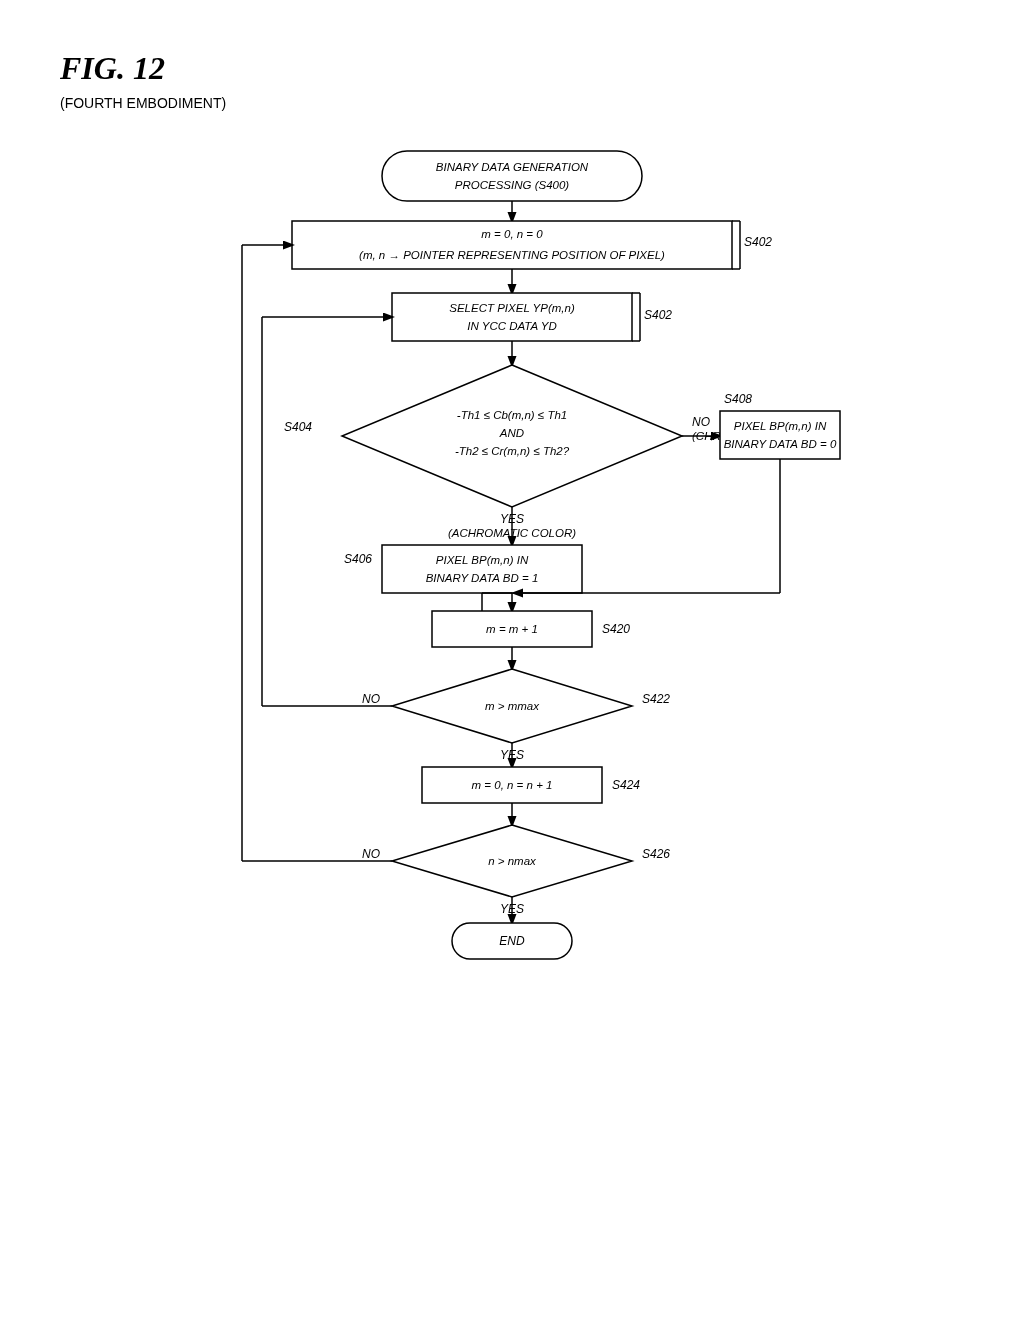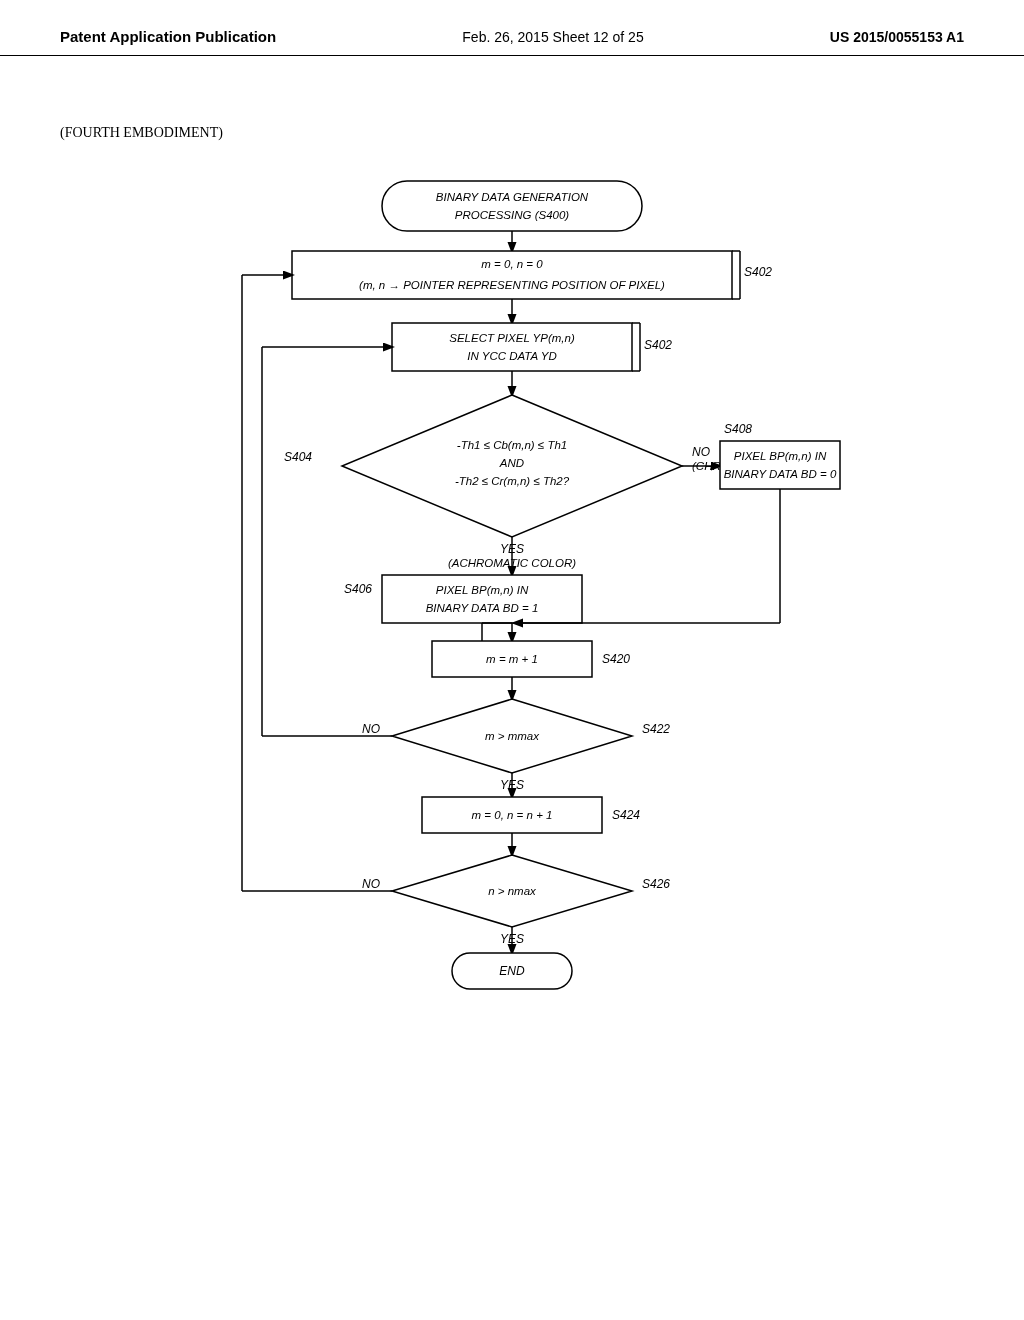--- a/index.html
+++ b/index.html
@@ -45,22 +45,21 @@
       padding: 50px 60px 0 60px;
     }
     .fig-title .fig-name {
       font-size: 32px;
       font-style: italic;
       font-weight: bold;
       font-family: 'Times New Roman', serif;
     }
     .fig-title .fig-subtitle {
       font-size: 14px;
-      margin-top: 19px;
-      font-family: Liberation Serif, serif;
+      margin-top: 8px;
     }
 
     
     .flowchart {
       position: relative;
       margin: 30px auto 0 auto;
       width: 700px;
       min-height: 950px;
       font-style: italic;
     }
@@ -69,27 +68,23 @@
     .flowchart svg {
       width: 100%;
       height: 100%;
     }
   </style>
 </head>
 <body>
 
 <div class="page">
 
-  <div class="header">
-    <span class="header-left">Patent Application Publication</span>
-    <span class="header-center">Feb. 26, 2015   Sheet 12 of 25</span>
-    <span class="header-right">US 2015/0055153 A1</span>
-  </div>
 
   <div class="fig-title">
+    <div class="fig-name">FIG. 12</div>
     <div class="fig-subtitle">(FOURTH EMBODIMENT)</div>
   </div>
 
   <div class="flowchart">
     <svg viewBox="0 0 700 970" xmlns="http://www.w3.org/2000/svg" font-family="Arial, sans-serif" font-size="12">
 
       <defs>
         <marker id="arrow" markerWidth="8" markerHeight="8" refX="6" refY="3" orient="auto">
           <path d="M0,0 L0,6 L8,3 z" fill="#000"></path>
         </marker>

